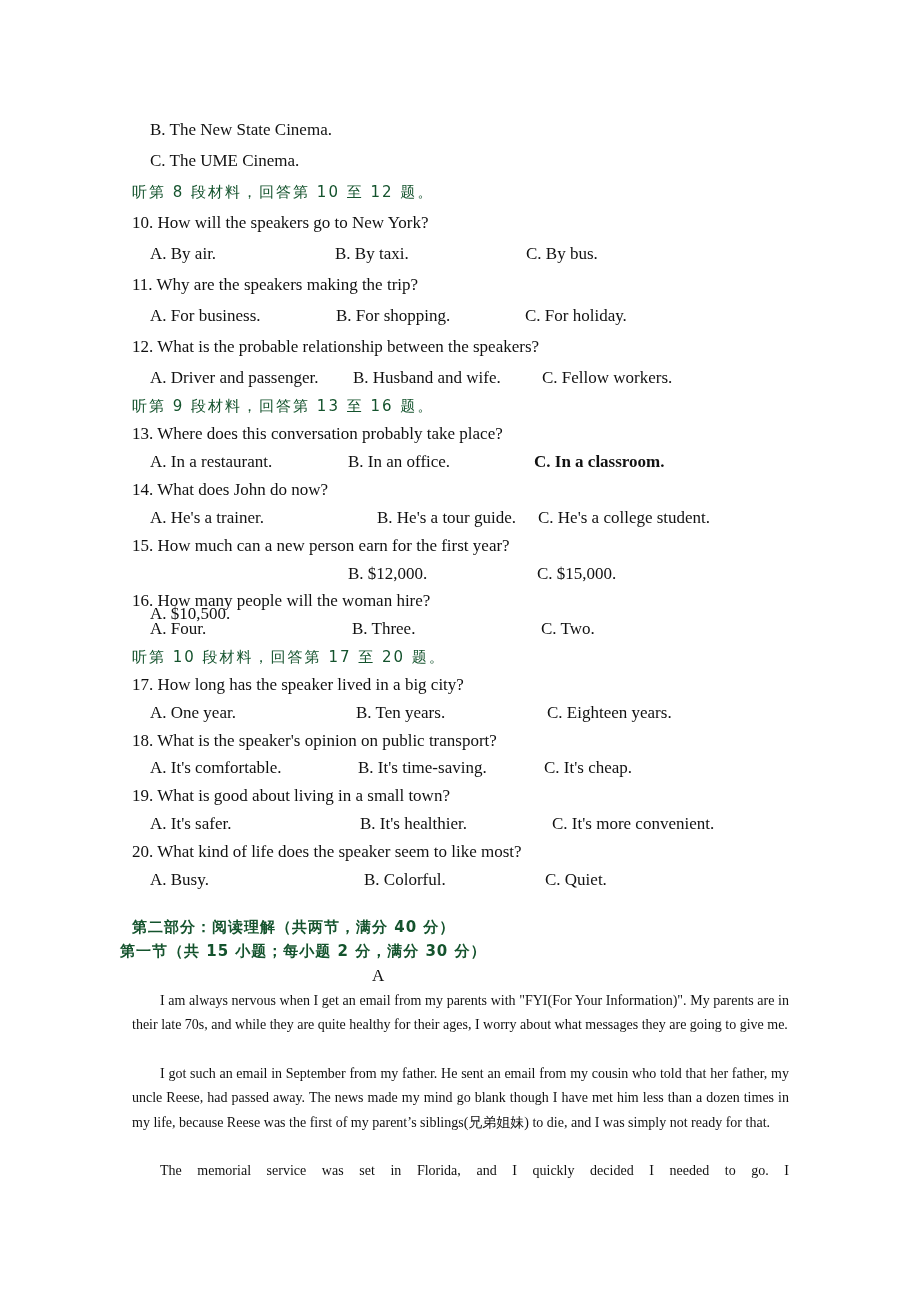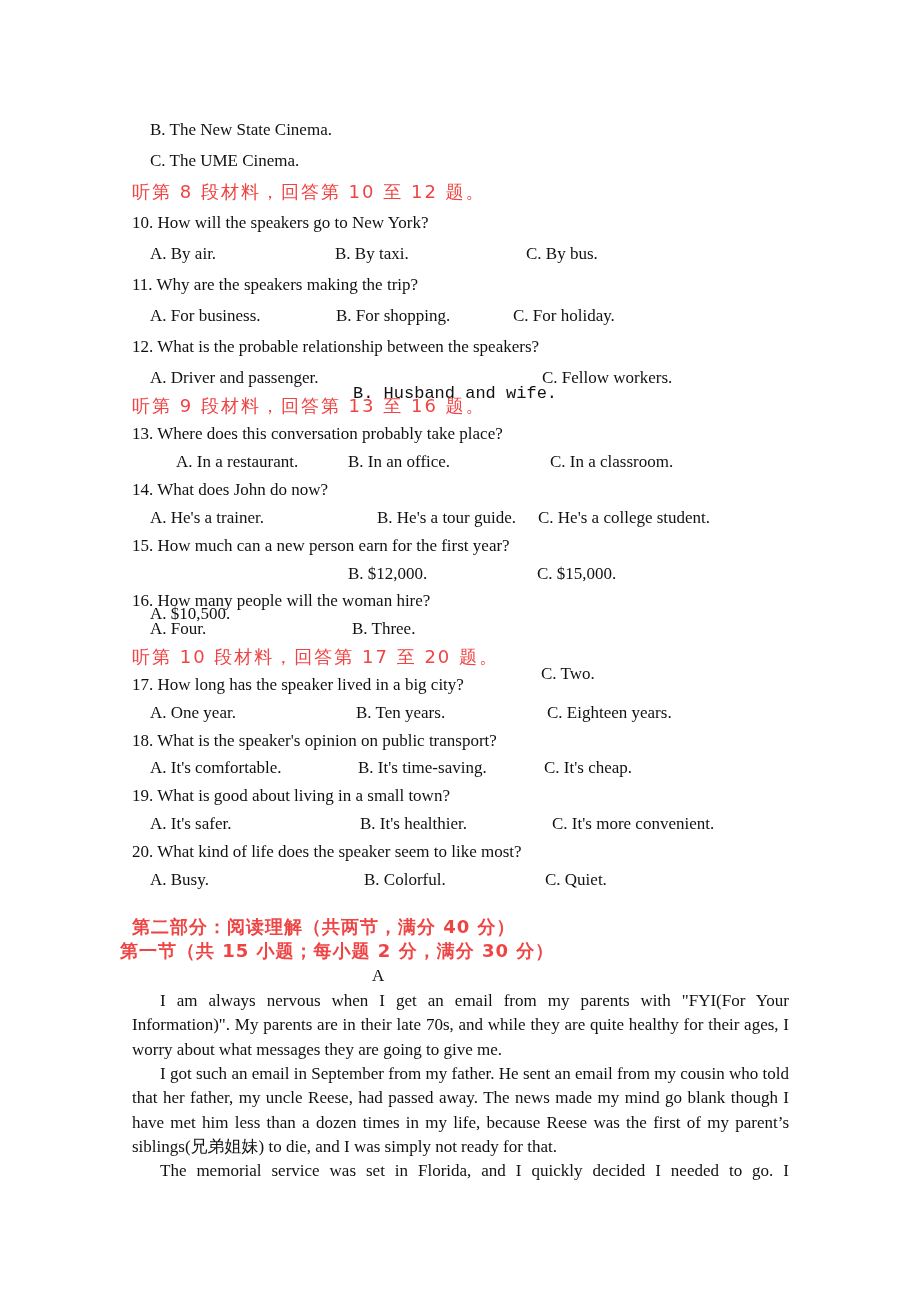--- a/index.html
+++ b/index.html
@@ -3,72 +3,72 @@
 <meta charset="utf-8">
 <style>
   html, body { margin: 0; padding: 0; background: #ffffff; }
   body {
     width: 920px; height: 1302px; position: relative; overflow: hidden;
     font-family: "Liberation Serif", "DejaVu Serif", serif;
     color: #111111; font-size: 17px;
   }
   .line { position: absolute; white-space: nowrap; line-height: 20px; }
   .opt { position: absolute; white-space: nowrap; line-height: 20px; }
-  .cn { font-family: "DejaVu Sans", sans-serif; font-size: 18px; letter-spacing: 2px; color: #ef4444; }
+  .cn { font-family: "DejaVu Sans", sans-serif; font-size: 15px; letter-spacing: 2px; color: #14532d; }
   .bold { font-weight: bold; }
   .para {
     position: absolute; left: 132px; width: 657px;
-    text-align: justify; line-height: 24.3px; font-size: 17px;
+    text-align: justify; line-height: 24.3px; font-size: 14px;
   }
   .indent { text-indent: 28px; }
 </style>
 </head>
 <body>
 
 <div class="opt" style="left:150px;top:120px;">B. The New State Cinema.</div>
 <div class="opt" style="left:150px;top:151px;">C. The UME Cinema.</div>
 
 <div class="line cn" style="left:132px;top:182px;">听第 8 段材料，回答第 10 至 12 题。</div>
 
 <div class="line" style="left:132px;top:213px;">10. How will the speakers go to New York?</div>
 <div class="opt" style="left:150px;top:244px;">A. By air.</div>
 <div class="opt" style="left:335px;top:244px;">B. By taxi.</div>
 <div class="opt" style="left:526px;top:244px;">C. By bus.</div>
 
 <div class="line" style="left:132px;top:275px;">11. Why are the speakers making the trip?</div>
 <div class="opt" style="left:150px;top:306px;">A. For business.</div>
 <div class="opt" style="left:336px;top:306px;">B. For shopping.</div>
-<div class="opt" style="left:513px;top:306px;">C. For holiday.</div>
+<div class="opt" style="left:525px;top:306px;">C. For holiday.</div>
 
 <div class="line" style="left:132px;top:337px;">12. What is the probable relationship between the speakers?</div>
 <div class="opt" style="left:150px;top:368px;">A. Driver and passenger.</div>
-<div class="opt" style="left:353px;top:384px;font-family:Liberation Mono, monospace;">B. Husband and wife.</div>
+<div class="opt" style="left:353px;top:368px;">B. Husband and wife.</div>
 <div class="opt" style="left:542px;top:368px;">C. Fellow workers.</div>
 
 <div class="line cn" style="left:132px;top:396px;">听第 9 段材料，回答第 13 至 16 题。</div>
 
 <div class="line" style="left:132px;top:424px;">13. Where does this conversation probably take place?</div>
-<div class="opt" style="left:150px;top:452px;margin-left:26px;">A. In a restaurant.</div>
+<div class="opt" style="left:150px;top:452px;">A. In a restaurant.</div>
 <div class="opt" style="left:348px;top:452px;text-align:center;">B. In an office.</div>
-<div class="opt" style="left:550px;top:452px;">C. In a classroom.</div>
+<div class="opt" style="left:534px;top:452px;font-weight:bold;">C. In a classroom.</div>
 
 <div class="line" style="left:132px;top:480px;">14. What does John do now?</div>
 <div class="opt" style="left:150px;top:508px;">A. He's a trainer.</div>
 <div class="opt" style="left:349px;top:508px;margin-left:28px;">B. He's a tour guide.</div>
 <div class="opt" style="left:538px;top:508px;">C. He's a college student.</div>
 
 <div class="line" style="left:132px;top:536px;">15. How much can a new person earn for the first year?</div>
 <div class="opt" style="left:150px;top:564px;margin-top:40px;">A. $10,500.</div>
 <div class="opt" style="left:348px;top:564px;">B. $12,000.</div>
 <div class="opt" style="left:537px;top:564px;">C. $15,000.</div>
 
 <div class="line" style="left:132px;top:591px;">16. How many people will the woman hire?</div>
 <div class="opt" style="left:150px;top:619px;">A. Four.</div>
 <div class="opt" style="left:352px;top:619px;">B. Three.</div>
-<div class="opt" style="left:541px;top:619px;margin-top:45px;">C. Two.</div>
+<div class="opt" style="left:541px;top:619px;">C. Two.</div>
 
 <div class="line cn" style="left:132px;top:647px;">听第 10 段材料，回答第 17 至 20 题。</div>
 
 <div class="line" style="left:132px;top:675px;">17. How long has the speaker lived in a big city?</div>
 <div class="opt" style="left:150px;top:703px;">A. One year.</div>
 <div class="opt" style="left:356px;top:703px;">B. Ten years.</div>
 <div class="opt" style="left:547px;top:703px;">C. Eighteen years.</div>
 
 <div class="line" style="left:132px;top:731px;">18. What is the speaker's opinion on public transport?</div>
 <div class="opt" style="left:150px;top:758px;">A. It's comfortable.</div>

